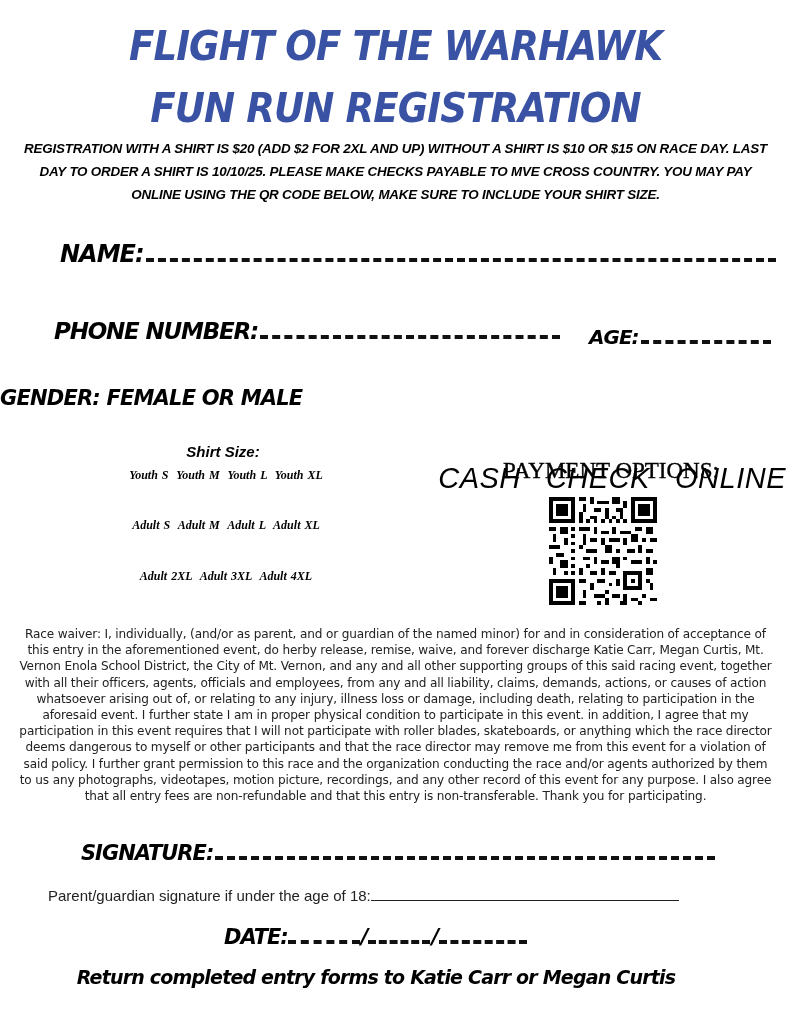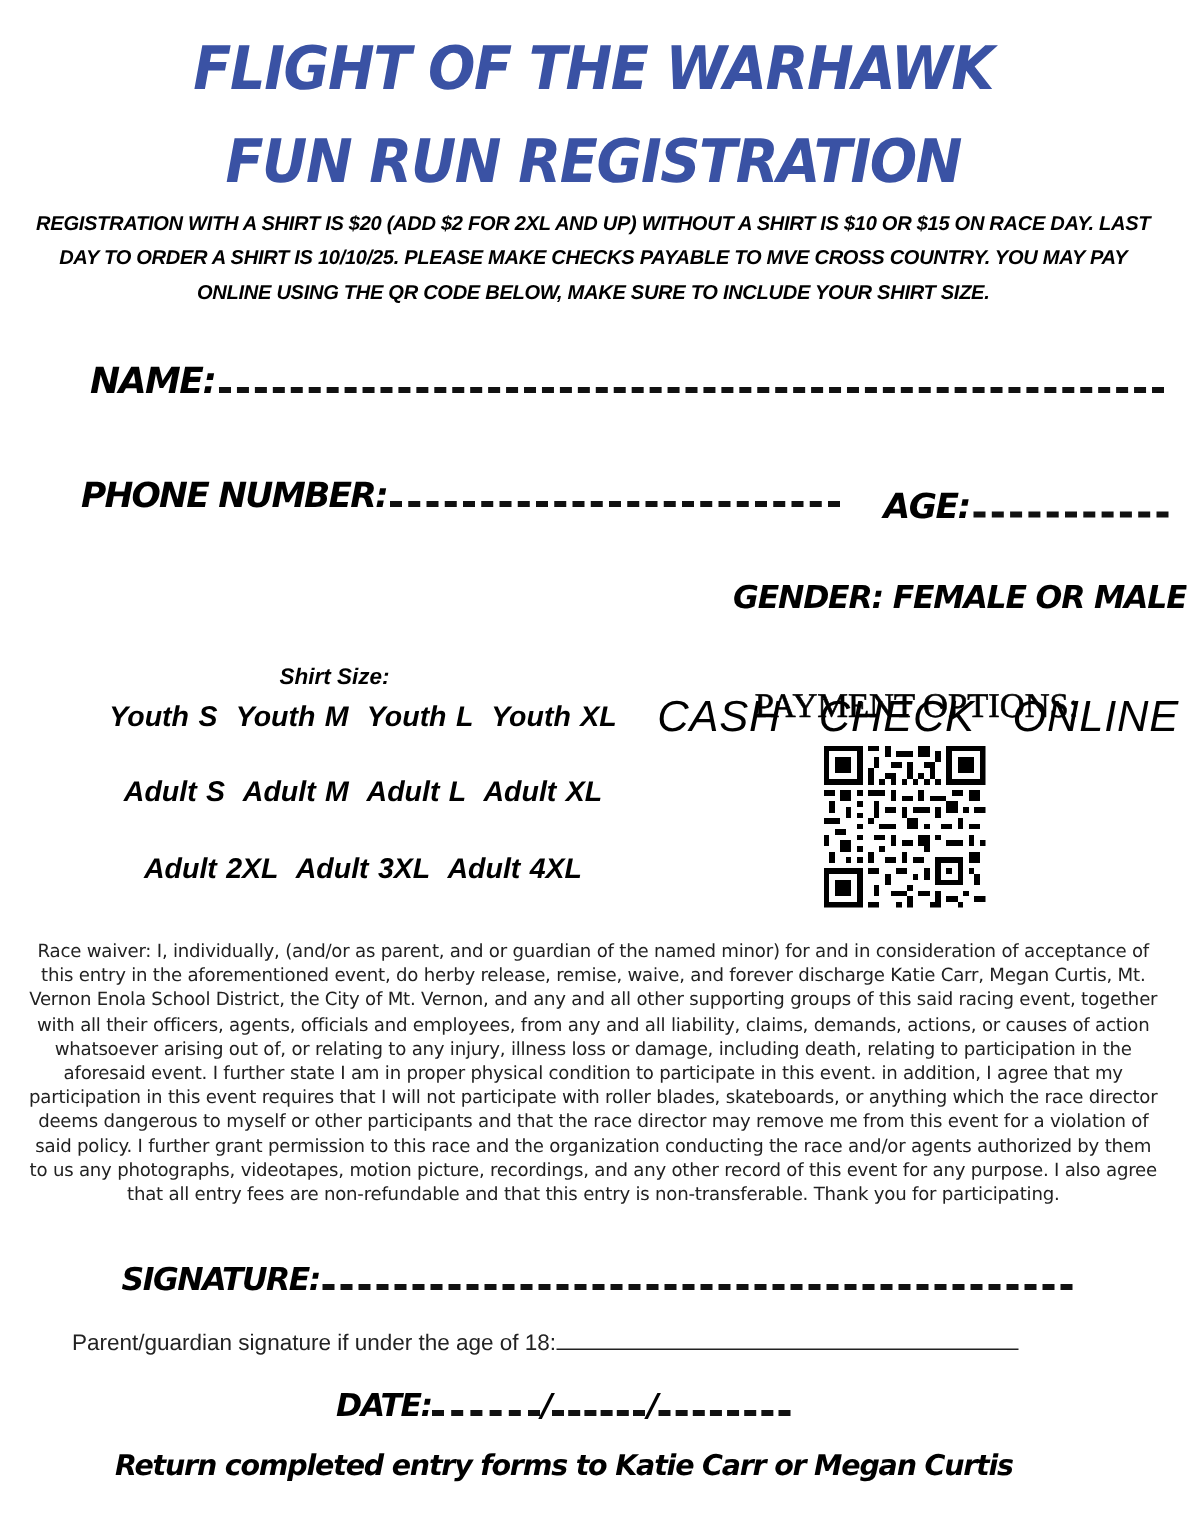--- a/index.html
+++ b/index.html
@@ -41,38 +41,38 @@
       border-bottom: 4px dashed #111;
       vertical-align: baseline;
     }
 
     .name-row { left: 34px; top: 242px; font-size: 24px; letter-spacing: -1px; }
     .name-row .blank { width: 630px; height: 2px; margin-left: 2px; }
 
     .phone-row { left: 28px; top: 320px; font-size: 23px; letter-spacing: -1.2px; }
     .phone-row .blank { width: 300px; height: 2px; margin-left: 2px; }
 
-    .age-row { left: 563px; top: 327px; font-size: 23px; letter-spacing: -1px; }
+    .age-row { left: 563px; top: 327px; font-size: 20px; letter-spacing: -1px; }
     .age-row .blank { width: 130px; height: 2px; margin-left: 2px; }
 
     .gender {
-      left: 0; width: 791px; top: 386px; text-align: right;
+      left: 0; width: 791px; top: 386px; text-align: left;
       font-family: "DejaVu Sans", sans-serif;
       font-weight: bold; font-style: italic; font-size: 21px; letter-spacing: -0.8px;
     }
 
     .shirt-title {
       left: 0; width: 446px; top: 443px; text-align: center;
       font-family: "Liberation Sans", sans-serif; font-style: italic; font-weight: bold;
       font-size: 15px;
     }
     .shirt-row {
-      left: 16px; width: 452px; text-align: center;
-      font-family: Liberation Sans, sans-serif; font-style: italic; font-weight: bold;
-      font-size: 19px; word-spacing: 1px; white-space: pre;
+      left: 0; width: 452px; text-align: center;
+      font-family: Liberation Serif, serif; font-style: italic; font-weight: bold;
+      font-size: 12px; word-spacing: 1px; white-space: pre;
     }
     .shirt-youth { top: 468px; }
     .shirt-adult1 { top: 518px; }
     .shirt-adult2 { top: 569px; }
 
     .pay-title {
       left: 436px; width: 350px; top: 428px; text-align: center;
       font-family: Liberation Serif, serif; font-weight: normal;
       font-size: 23px; letter-spacing: 0px; margin-top: 30px;
       -webkit-text-stroke: 0.4px #000;

